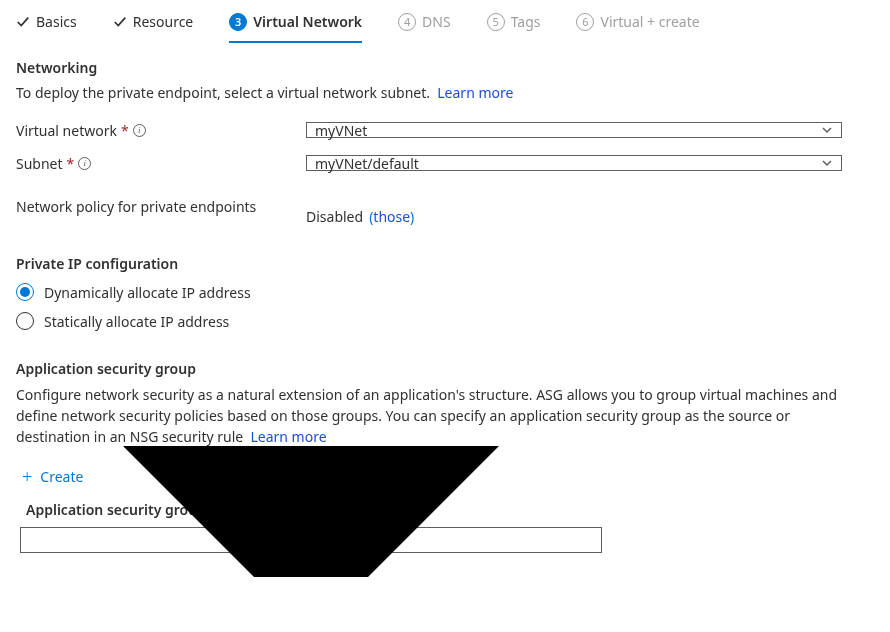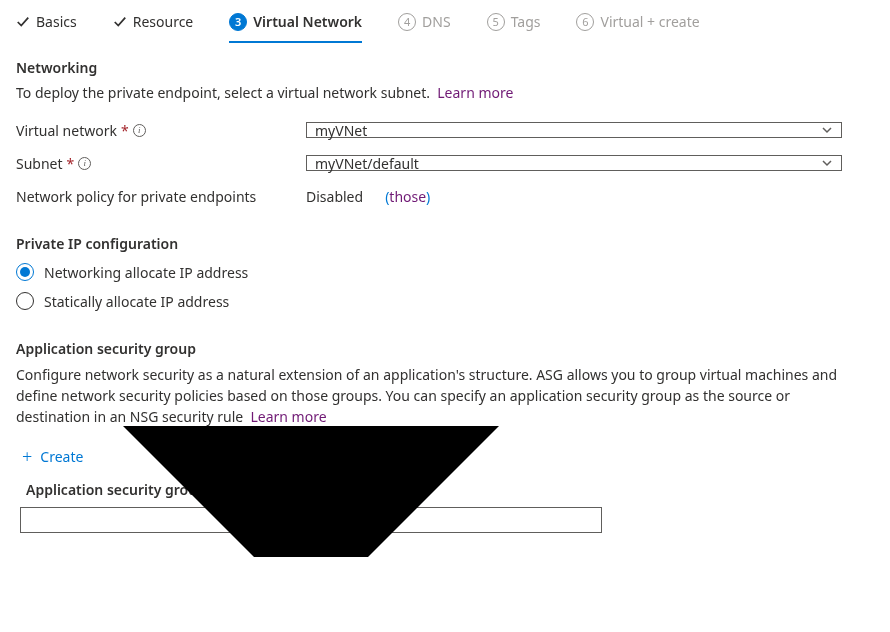--- a/index.html
+++ b/index.html
@@ -55,21 +55,21 @@
       width: 14px;
       height: 14px;
       stroke: #323130;
       stroke-width: 2;
       fill: none;
     }
     .tab.pending { color: #a19f9d; }
     .content { padding: 14px 24px 24px 16px; }
     .section-title { font-weight: 600; font-size: 14px; margin-bottom: 6px; }
     .helper-text { color: #323130; margin-bottom: 18px; line-height: 1.4; }
-    .helper-text a, .link { color: #701a75; text-decoration: none; cursor: pointer; }
+    .helper-text a, .link { color: #1d4ed8; text-decoration: none; cursor: pointer; }
     .link-paren { color: #0078d4; }
     .form-row {
       display: flex;
       align-items: center;
       margin-bottom: 14px;
     }
     .form-label {
       width: 290px;
       display: flex;
       align-items: center;
@@ -99,21 +99,21 @@
       background: #fff;
       display: flex;
       align-items: center;
       justify-content: space-between;
       padding: 0 8px;
       cursor: pointer;
       font-size: 14px;
       color: #323130;
     }
     .select .chev { width: 12px; height: 12px; stroke: #605e5c; stroke-width: 1.5; fill: none; }
-    .static-val { display: flex; align-items: baseline; gap: 22px; }
+    .static-val { display: flex; align-items: baseline; gap: 6px; margin-top: 20px; }
     .sub-section { margin-top: 28px; }
     .radio-group { margin-top: 10px; }
     .radio-row {
       display: flex;
       align-items: center;
       gap: 10px;
       margin-bottom: 10px;
       cursor: pointer;
     }
     .radio {
@@ -241,21 +241,21 @@
     </div>
   </div>
 
   <div class="sub-section">
     <div class="section-title">Private IP configuration</div>
     <div class="radio-group">
       <div class="radio-row">
         <span class="radio checked">
             <span class="dot"></span>
           </span>
-        <span>Networking allocate IP address</span>
+        <span>Dynamically allocate IP address</span>
       </div>
       <div class="radio-row">
         <span class="radio"></span>
         <span>Statically allocate IP address</span>
       </div>
     </div>
   </div>
 
   <div class="sub-section">
     <div class="section-title">Application security group</div>

